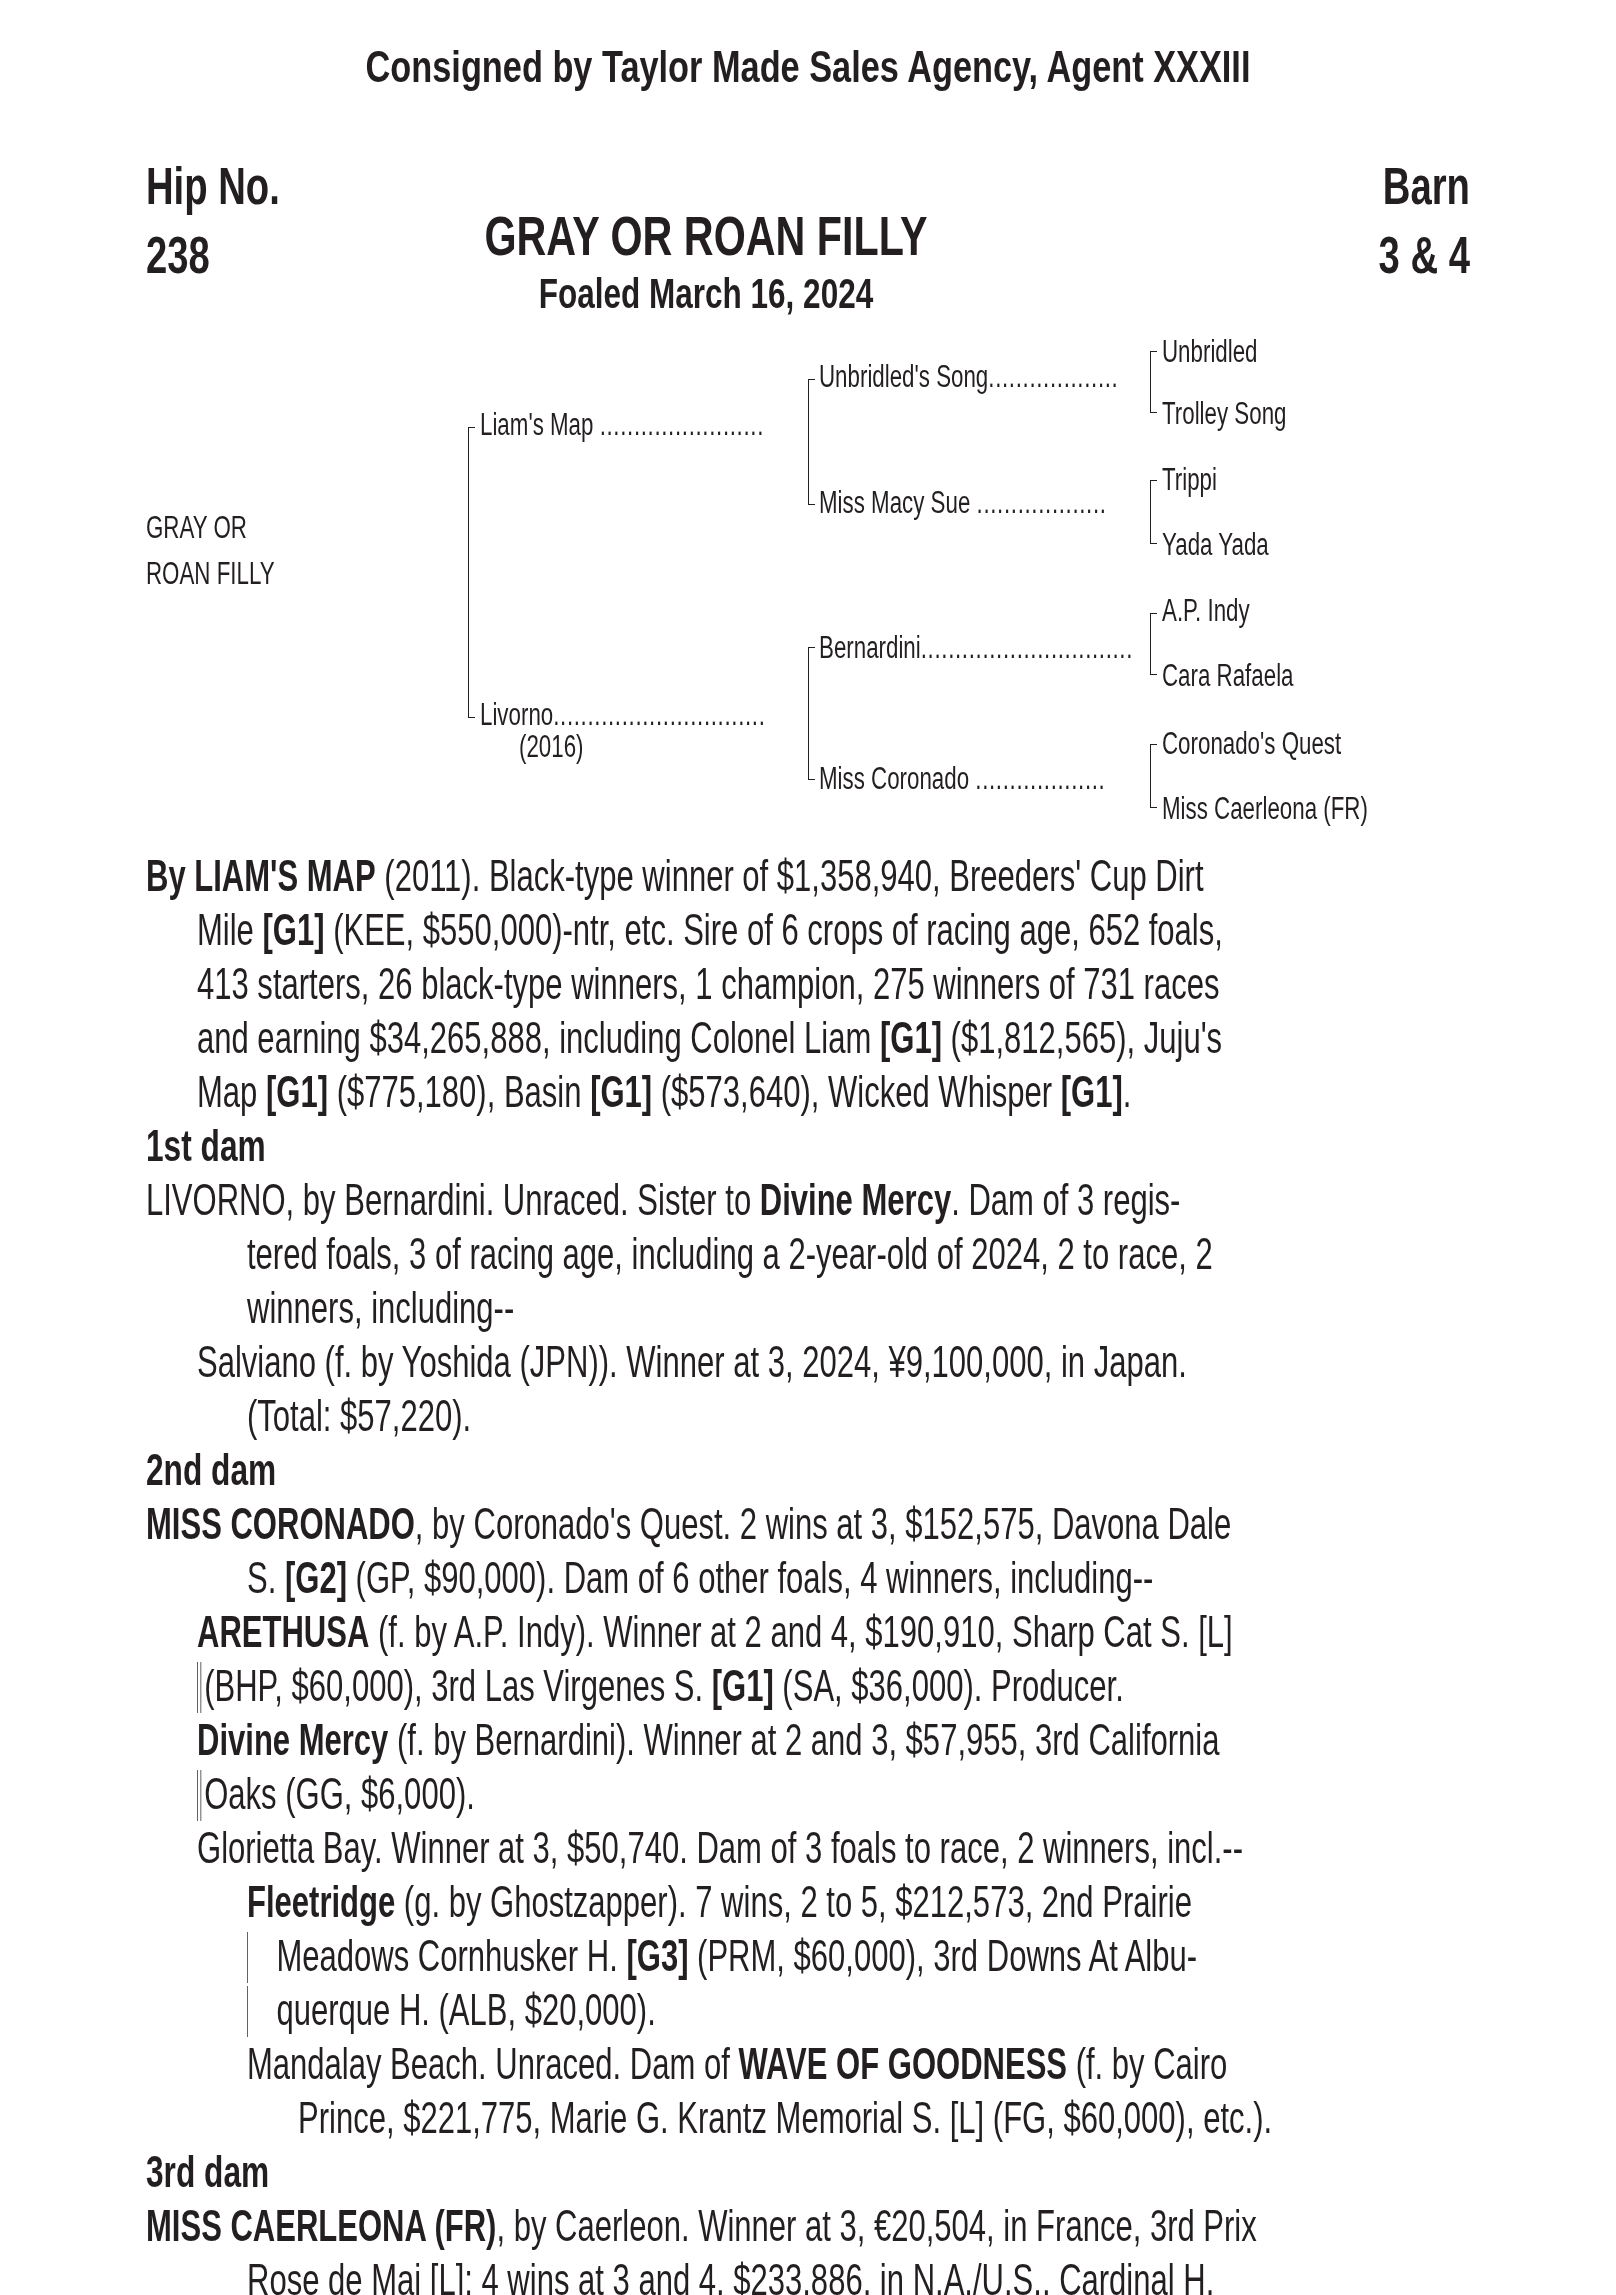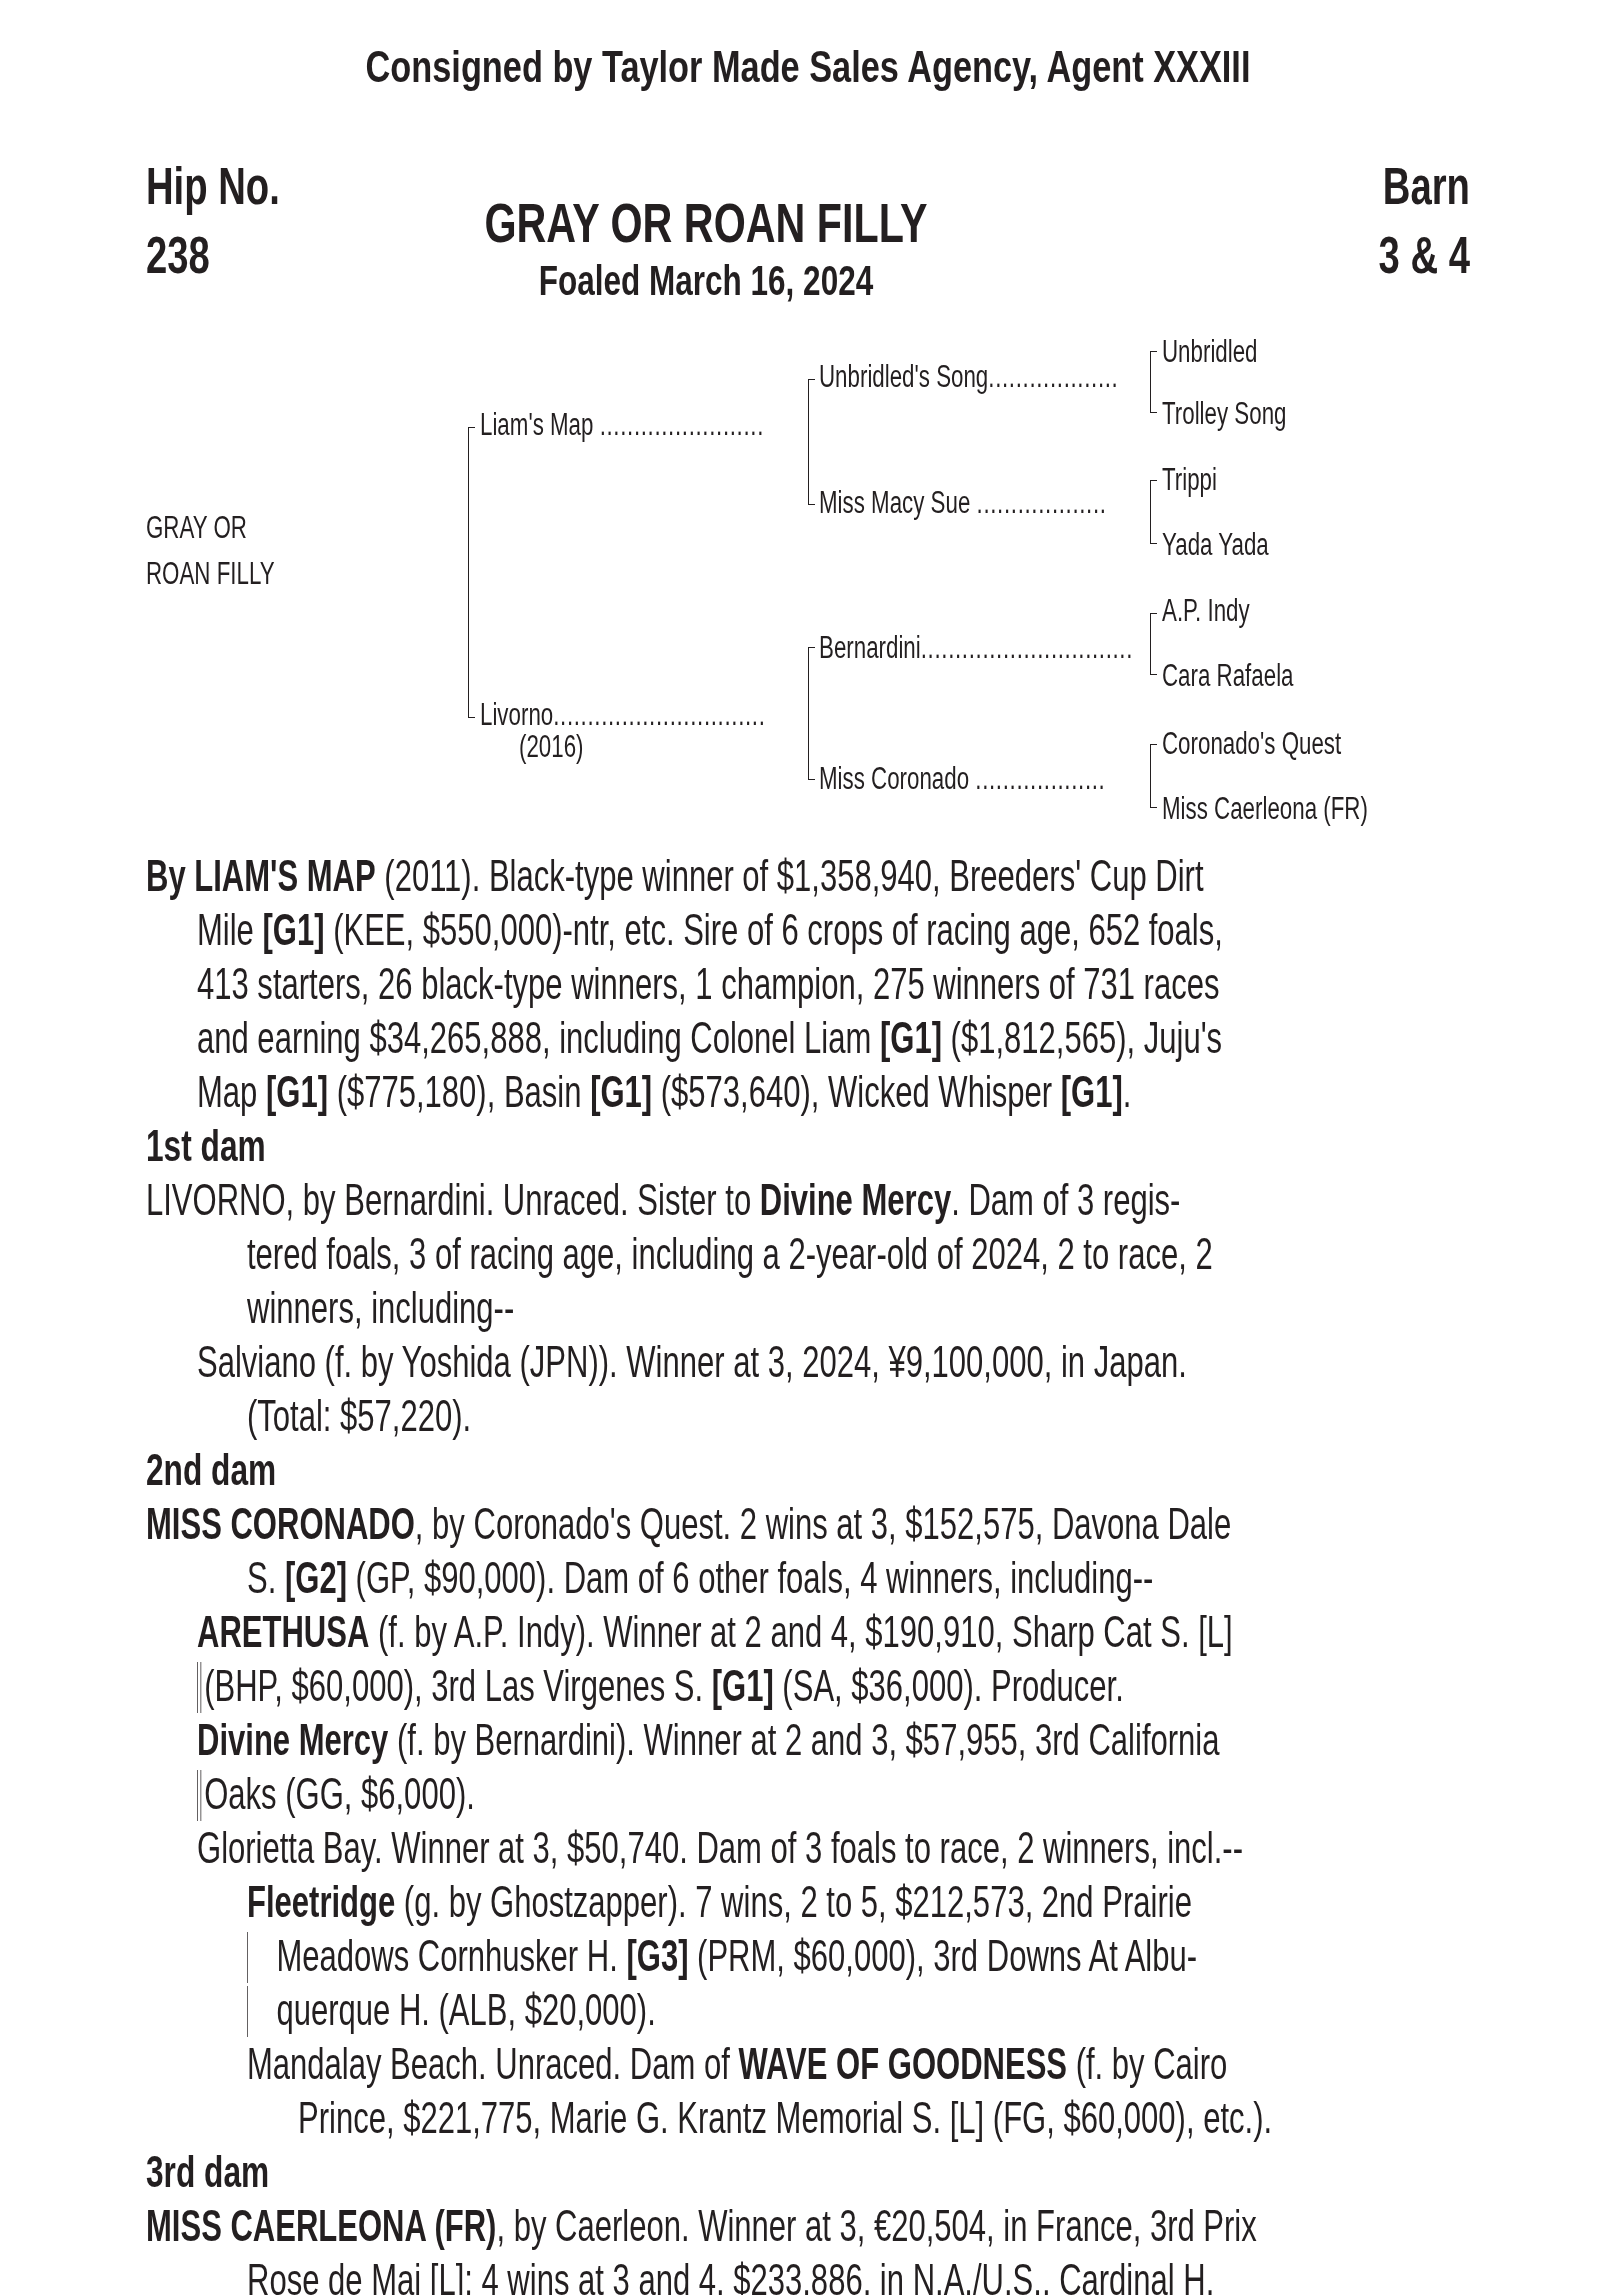--- a/index.html
+++ b/index.html
@@ -12,21 +12,21 @@
   
   .consignor {
     position: absolute; top: 41px; left: 0; width: 1616px; text-align: center;
     font-weight: bold; font-size: 44px; line-height: 51px;
     transform: scaleX(0.78); transform-origin: 808px 0;
   }
   .hip { position: absolute; left: 146px; top: 152px; font-weight: bold; font-size: 51px; line-height: 69px;
          transform: scaleX(0.75); transform-origin: 0 0; }
   .barn { position: absolute; right: 146px; top: 152px; font-weight: bold; font-size: 51px; line-height: 69px; text-align: right;
           transform: scaleX(0.75); transform-origin: 100% 0; }
-  .title-block { position: absolute; top: 191px; left: 0; width: 1344px; text-align: center; }
+  .title-block { position: absolute; top: 204px; left: 0; width: 1344px; text-align: center; }
   .horse-title { font-weight: bold; font-size: 55px; line-height: 64px; display: block;
                  transform: scaleX(0.75); transform-origin: 808px 0; }
   .foaled-date { font-weight: bold; font-size: 42px; line-height: 51px; display: block; margin-top: 0px;
                  transform: scaleX(0.75); transform-origin: 808px 0; }
 
   
   .ped { position: absolute; left: 0; top: 0; width: 1616px; height: 849px; }
   .pname { position: absolute; font-size: 31px; line-height: 37px; white-space: nowrap;
            transform: scaleX(0.72); transform-origin: 0 50%; }
   .dots { letter-spacing: 0.9px; }

